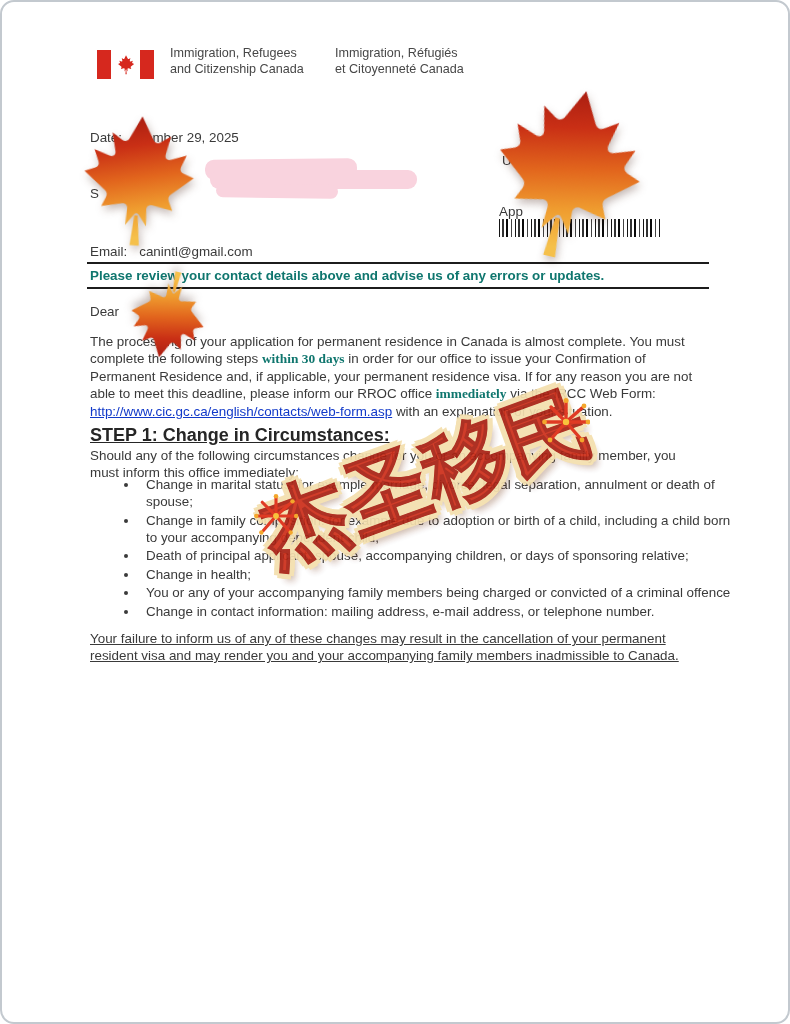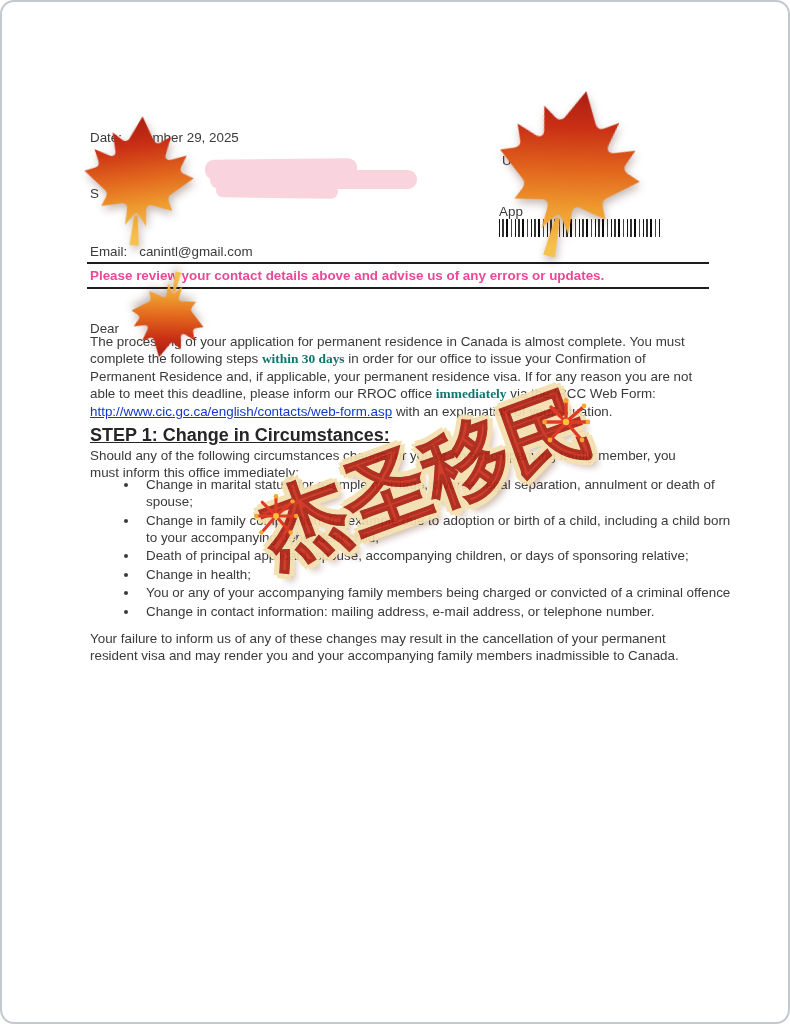--- a/index.html
+++ b/index.html
@@ -19,21 +19,21 @@
   .logo-row{position:absolute;left:95px;top:44px;display:flex;align-items:flex-start;}
   .flag{width:57px;height:29px;display:flex;margin-top:4px;}
   .flag .bar{width:14px;height:100%;background:var(--flag-red);}
   .flag .field{width:29px;height:100%;background:#fff;display:flex;align-items:center;justify-content:center;}
   .dept{font-size:12.6px;line-height:15.5px;color:#474747;margin-left:16px;width:150px;}
   .dept.fr{margin-left:15px;}
   
   .t{position:absolute;font-size:13.4px;color:#3a3a3a;white-space:nowrap;}
   .gap{display:inline-block;height:1px;}
   .rule{position:absolute;left:85px;width:622px;height:2px;background:#1c1c1c;}
-  .notice{position:absolute;left:88px;top:266px;font-size:13.4px;font-weight:bold;color:#ec4899;white-space:nowrap;}
+  .notice{position:absolute;left:88px;top:266px;font-size:13.4px;font-weight:bold;color:#0f766e;white-space:nowrap;}
   .barcode{
     position:absolute;left:497px;top:217px;width:162px;height:18px;z-index:3;
     background:
       repeating-linear-gradient(90deg,#151515 0 1.5px,transparent 1.5px 3px,#333 3px 5.5px,transparent 5.5px 7.5px,#0a0a0a 7.5px 9px,transparent 9px 12px,#444 12px 13px,transparent 13px 16px);
   }
   
   .pink{position:absolute;background:var(--marker-pink);border-radius:9px;z-index:2;}
   
   .para{position:absolute;left:88px;width:613px;font-size:13.4px;line-height:17.4px;color:#3a3a3a;}
   .para b{color:#0f766e;font-family:Liberation Serif, serif;}
@@ -93,57 +93,76 @@
       <circle cx="40" cy="42" r="2.4" fill="#f3a72c"></circle>
       <circle cx="8" cy="42" r="2.4" fill="#f3a72c"></circle>
       <circle cx="2.5" cy="24" r="2.4" fill="#f3a72c"></circle>
       <circle cx="24" cy="24" r="3.2" fill="#f8c33c"></circle>
     </g>
   </defs>
 </svg>
 
 <div class="page">
 
+  <div class="logo-row">
+    <div class="flag">
+      <div class="bar"></div>
+      <div class="field">
+        <svg width="20" height="20" viewBox="0 0 100 118">
+            <use href="#leafPath" fill="#d6281e"></use>
+          </svg>
+      </div>
+      <div class="bar"></div>
+    </div>
+    <div class="dept">
+      <div>Immigration, Refugees</div>
+      <div>and Citizenship Canada</div>
+    </div>
+    <div class="dept fr">
+      <div>Immigration, Réfugiés</div>
+      <div>et Citoyenneté Canada</div>
+    </div>
+  </div>
 
   <div class="t" style="left:88px;top:128px;"><span>Date:</span><span class="gap" style="width:23px"></span><span>ember 29, 2025</span></div>
 
   <div class="t" style="left:88px;top:184px;"><span>S</span></div>
 
   <div class="t" style="left:88px;top:242px;"><span>Email:</span><span class="gap" style="width:12px"></span><span>canintl@gmail.com</span></div>
 
   <div class="t" style="left:500px;top:151px;"><span>UCI: 8</span></div>
   <div class="t" style="left:497px;top:202px;"><span>App</span></div>
   <div class="barcode"></div>
 
   <div class="pink" style="left:203px;top:157px;width:152px;height:20px;transform:rotate(-.6deg);"></div>
   <div class="pink" style="left:208px;top:168px;width:207px;height:19px;"></div>
   <div class="pink" style="left:214px;top:182px;width:122px;height:14px;transform:rotate(.8deg);"></div>
 
   <div class="rule" style="top:260px;"></div>
   <div class="notice">Please review your contact details above and advise us of any errors or updates.</div>
   <div class="rule" style="top:285px;"></div>
 
-  <div class="t" style="left:88px;top:319px;"><span>Dear</span></div>
+  <div class="t" style="left:88px;top:302px;"><span>Dear</span></div>
 
   <div class="para" style="top:331px;">
     <span>The processing of your application for permanent residence in Canada is almost complete. You must complete the following steps </span><b>within 30 days</b><span> in order for our office to issue your Confirmation of Permanent Residence and, if applicable, your permanent residence visa. If for any reason you are not able to meet this deadline, please inform our RROC office </span><b>immediately</b><span> via the IRCC Web Form: </span><a class="doclink" href="#">http://www.cic.gc.ca/english/contacts/web-form.asp</a><span> with an explanation of your situation.</span>
   </div>
 
   <div class="step-heading">STEP 1: Change in Circumstances:</div>
   <div class="para" style="top:445px;">Should any of the following circumstances change for you or an accompanying family member, you must inform this office immediately:</div>
   <ul class="bullets">
     <li>Change in marital status: for example marriage, divorce, legal separation, annulment or death of spouse;</li>
     <li>Change in family composition: for example due to adoption or birth of a child, including a child born to your accompanying dependent child,</li>
     <li>Death of principal applicant, spouse, accompanying children, or days of sponsoring relative;</li>
     <li>Change in health;</li>
     <li>You or any of your accompanying family members being charged or convicted of a criminal offence</li>
     <li>Change in contact information:  mailing address, e-mail address, or telephone number.</li>
   </ul>
 
-  <div class="para" style="top:628px;">Your failure to inform us of any of these changes may result in the cancellation of your permanent resident visa and may render you and your accompanying family members inadmissible to Canada.</div>
+  <div class="para" style="top:628px;text-decoration:underline;">Your failure to inform us of any of these changes may result in the cancellation of your permanent resident visa and may render you and your accompanying family members inadmissible to Canada.</div>
 
 
   <div class="stamp">
     <div class="stamp-text">杰圣移民</div>
   </div>
   <svg class="spark" style="left:252px;top:492px;" width="44" height="44" viewBox="0 0 48 48">
       <use href="#firework"></use>
     </svg>
   <svg class="spark" style="left:540px;top:396px;" width="48" height="48" viewBox="0 0 48 48">
       <use href="#firework"></use>

